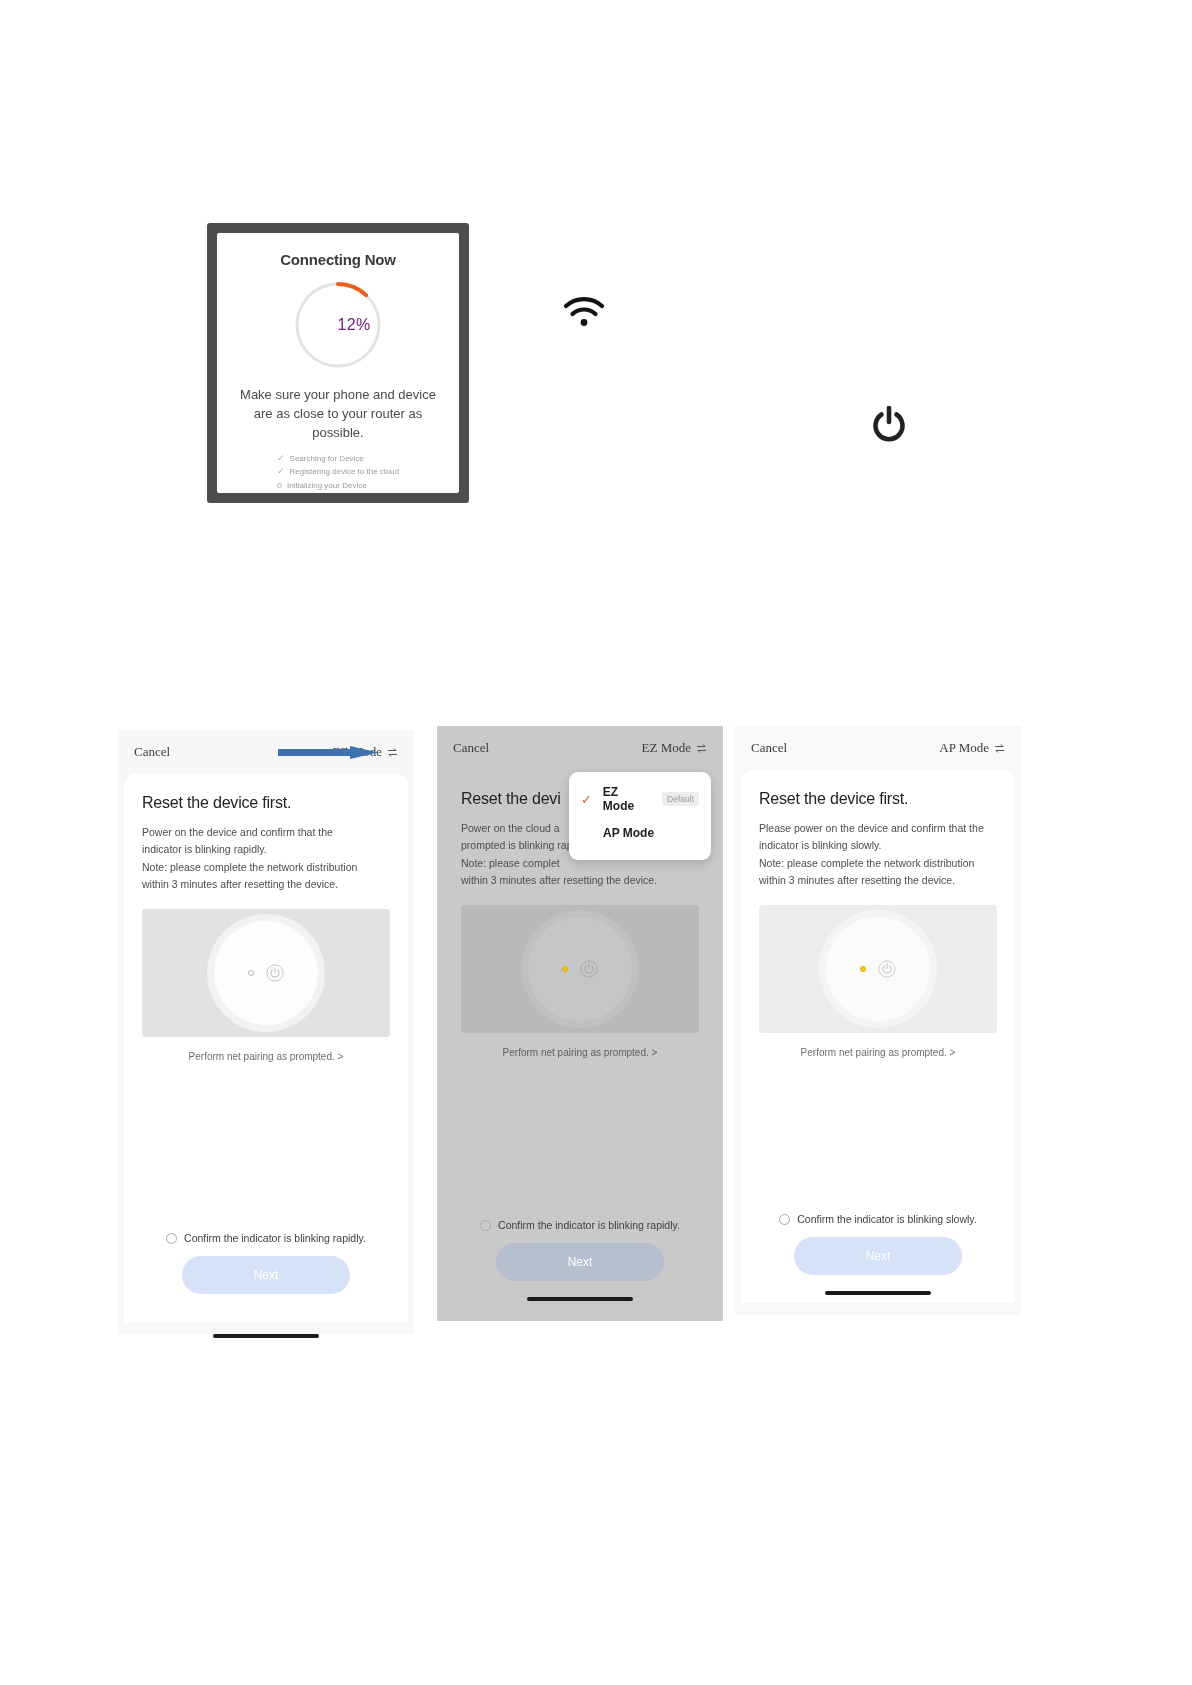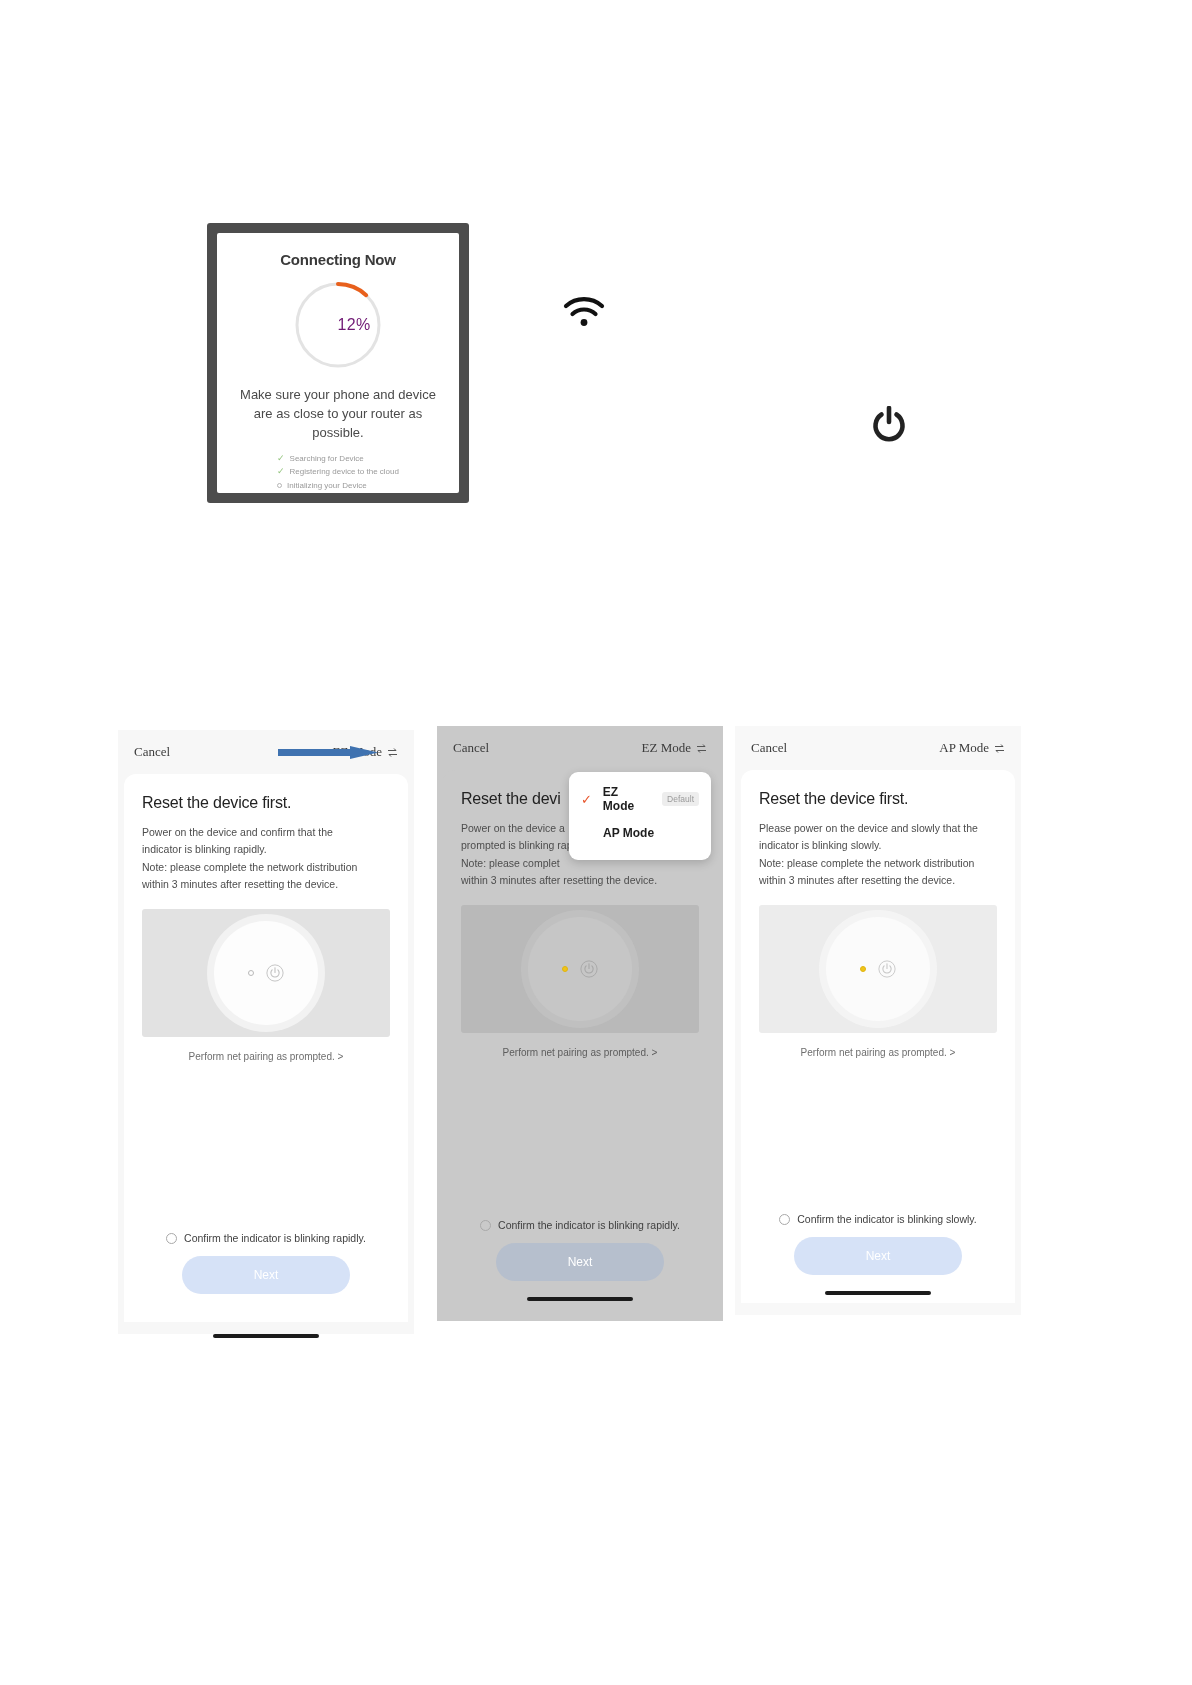--- a/index.html
+++ b/index.html
@@ -255,21 +255,21 @@
       <span class="dd-badge">Default</span>
     </div>
     <div class="dd-item plain">
       <span>AP Mode</span>
     </div>
   </div>
 
   <div class="sheet">
     <div class="sheet-h1">Reset the devi</div>
     <p class="sheet-p">
-      <span>Power on the device a</span><br>
+      <span>Power on the cloud a</span><br>
       <span>prompted is blinking rap</span><br>
       <span>Note: please complet</span><br>
       <span>within 3 minutes after resetting the device.</span>
     </p>
 
     <div class="device-img">
       <div class="dev-circle">
         <span class="led on"></span>
         <svg class="dev-btn" viewBox="0 0 20 20">
           <circle cx="10" cy="10" r="9" fill="none" stroke="#8d8d8d" stroke-width="1"></circle>
@@ -298,21 +298,21 @@
       <span>AP Mode</span>
       <svg class="swap-ico" width="11" height="11" viewBox="0 0 11 11">
         <path d="M1 3.5 H9 M7 1.5 L9 3.5 M10 7.5 H2 M4 9.5 L2 7.5" fill="none" stroke="#555" stroke-width="1"></path>
       </svg>
     </span>
   </div>
 
   <div class="sheet">
     <div class="sheet-h1">Reset the device first.</div>
     <p class="sheet-p">
-      <span>Please power on the device and slowly that the</span><br>
+      <span>Please power on the device and confirm that the</span><br>
       <span>indicator is blinking slowly.</span><br>
       <span>Note: please complete the network distribution</span><br>
       <span>within 3 minutes after resetting the device.</span>
     </p>
 
     <div class="device-img">
       <div class="dev-circle">
         <span class="led on"></span>
         <svg class="dev-btn" viewBox="0 0 20 20">
           <circle cx="10" cy="10" r="9" fill="none" stroke="#9a9a9a" stroke-width="1"></circle>

